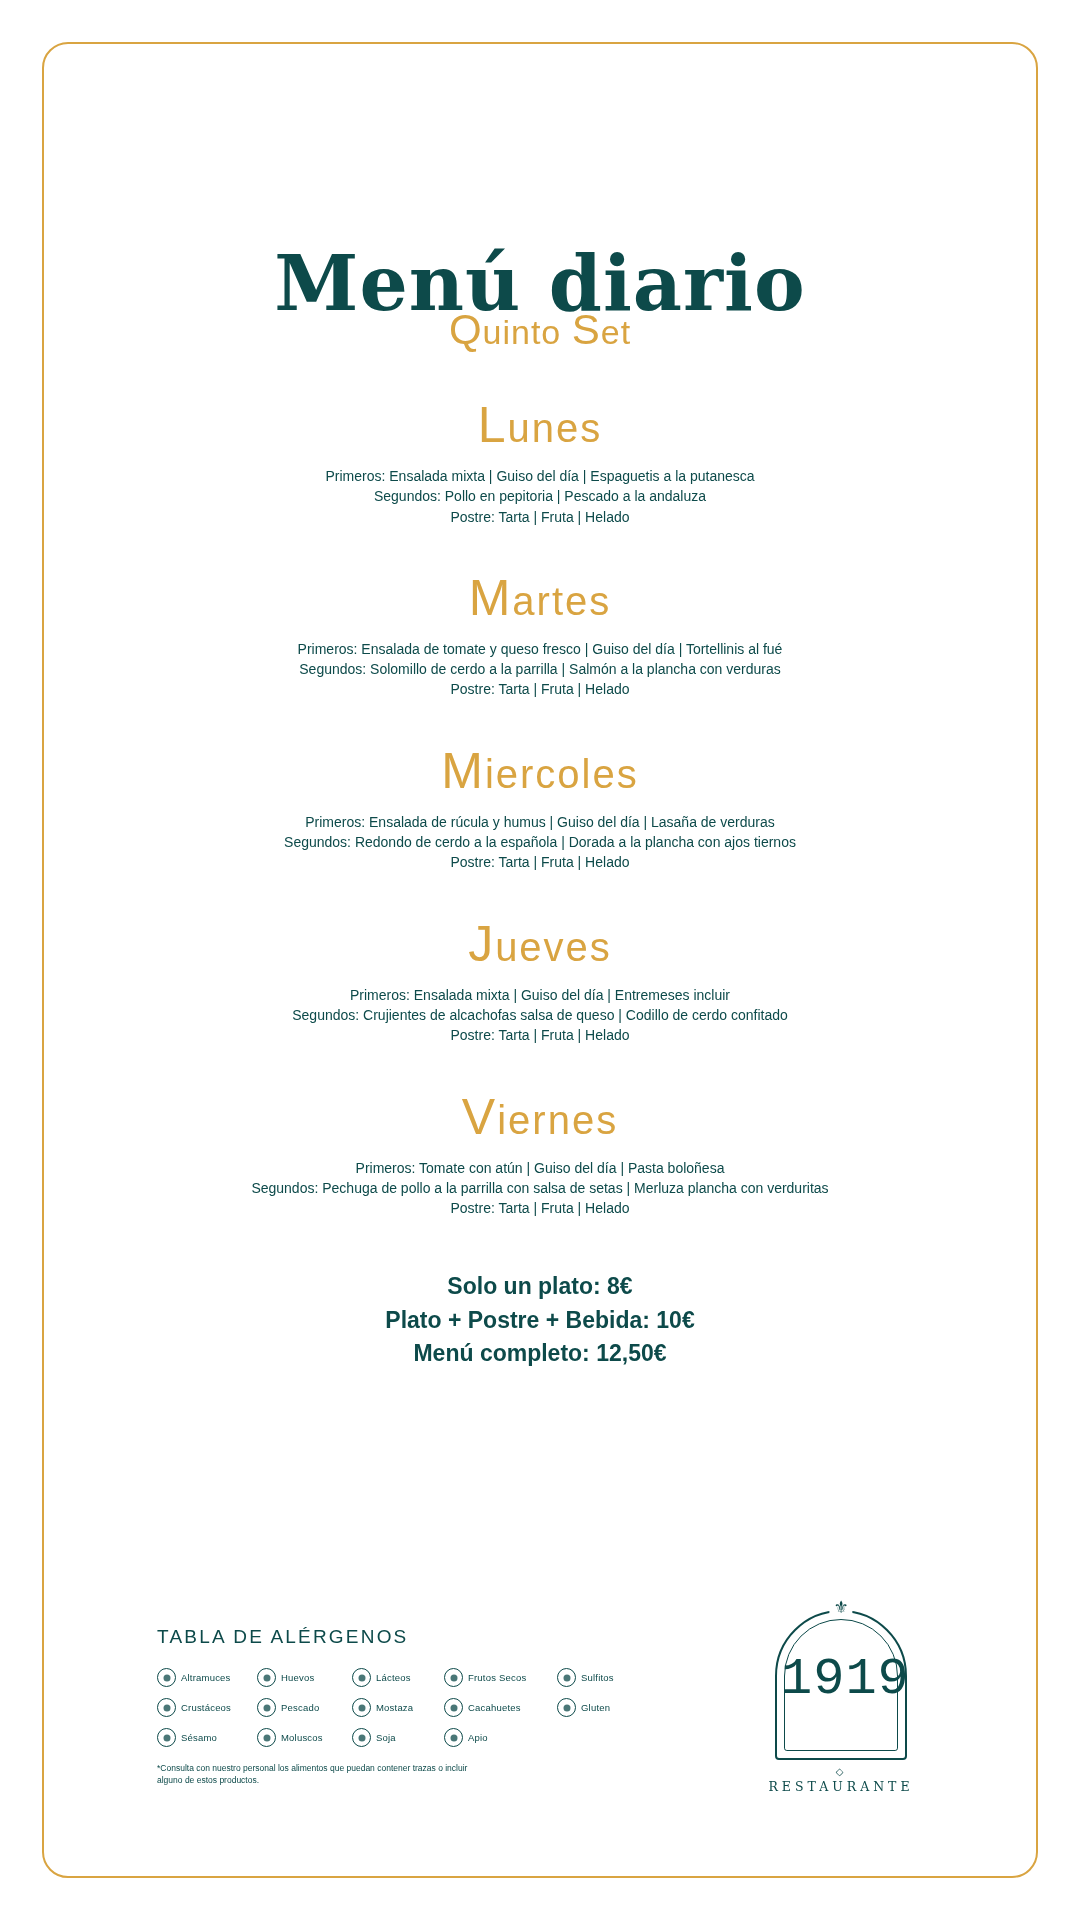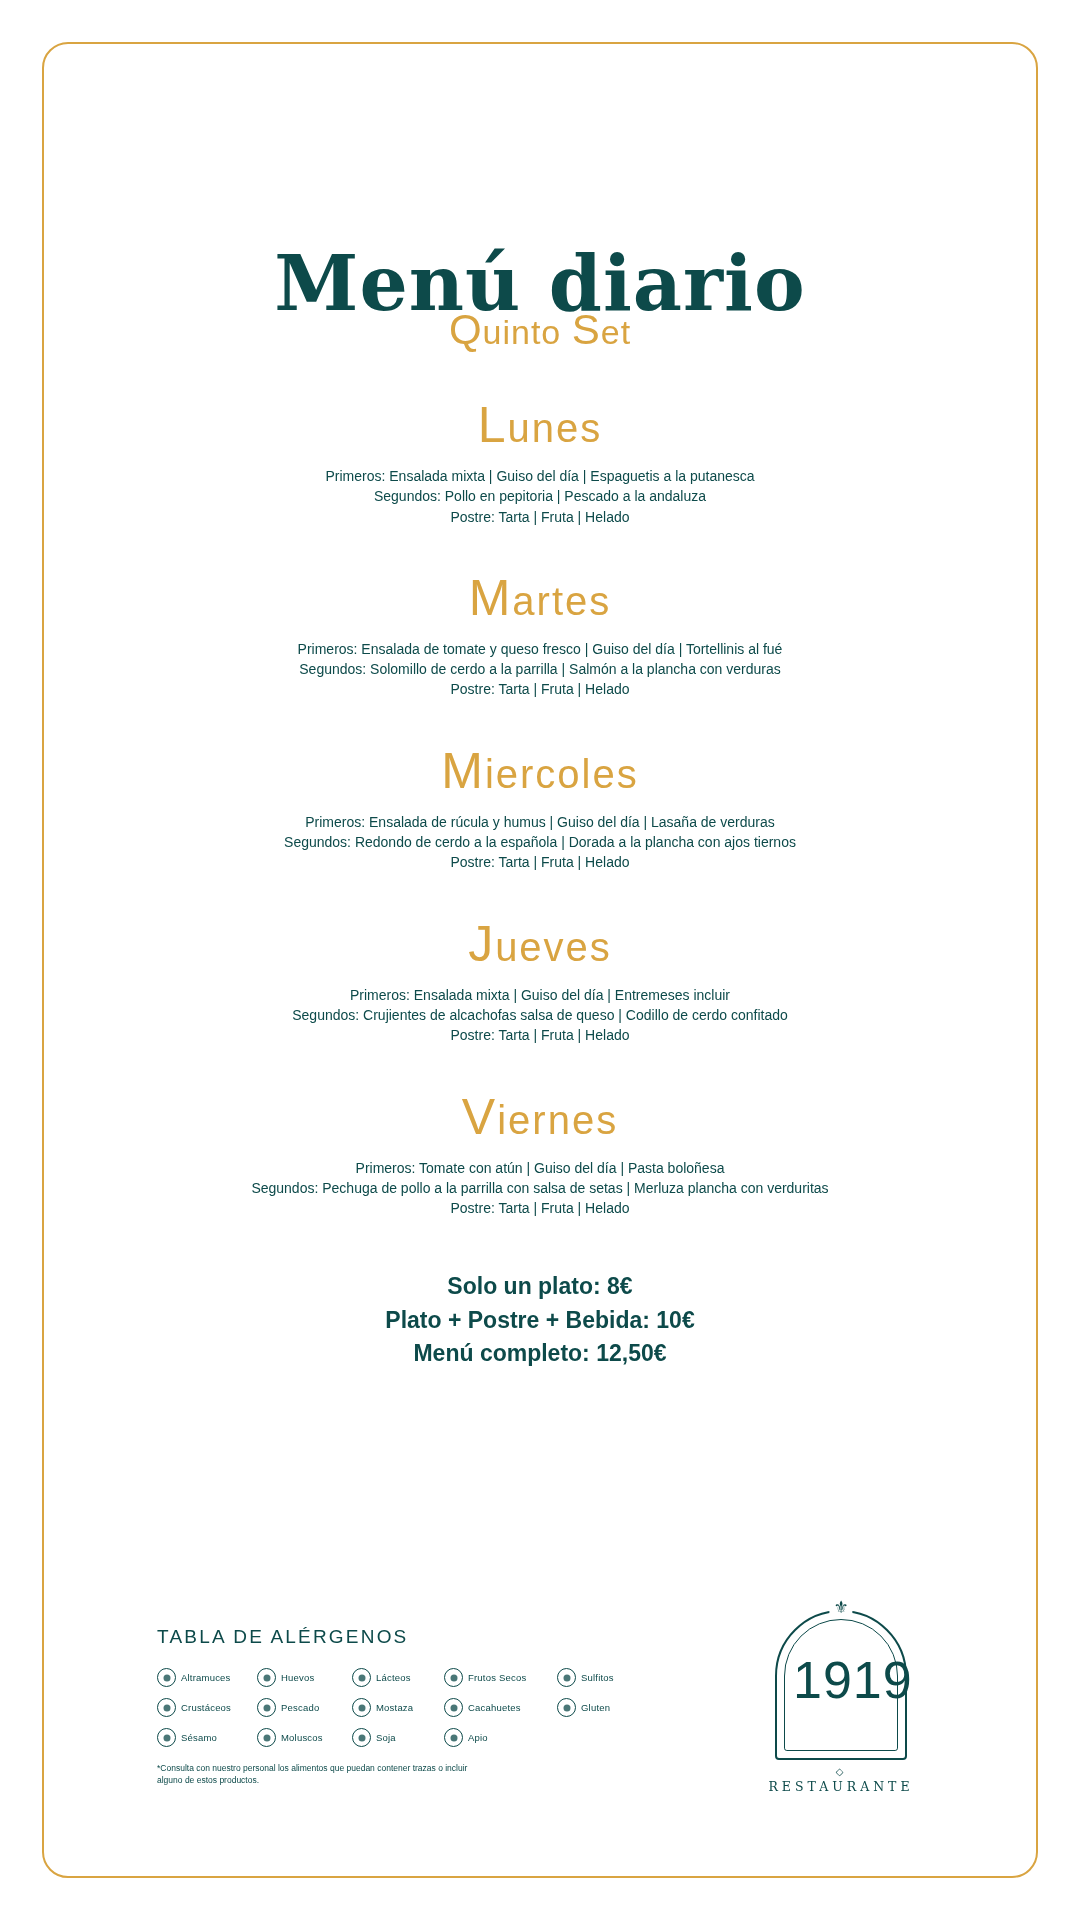--- a/index.html
+++ b/index.html
@@ -179,24 +179,24 @@
     left: 7px;
     right: 7px;
     top: 7px;
     bottom: 7px;
     border: 1px solid #0d4a4a;
     border-radius: 60px 60px 3px 3px;
     box-sizing: border-box;
   }
   .logo-year {
     position: absolute;
-    left: 16px;
+    left: 4px;
     right: 0;
     top: 42px;
-    font-family: Liberation Sans, sans-serif;
+    font-family: Liberation Mono, monospace;
     font-size: 52px;
     letter-spacing: 1px;
     color: #0d4a4a;
     line-height: 1;
   }
   .logo-top-mark {
     position: absolute;
     left: 50%;
     top: -13px;
     transform: translateX(-50%);

